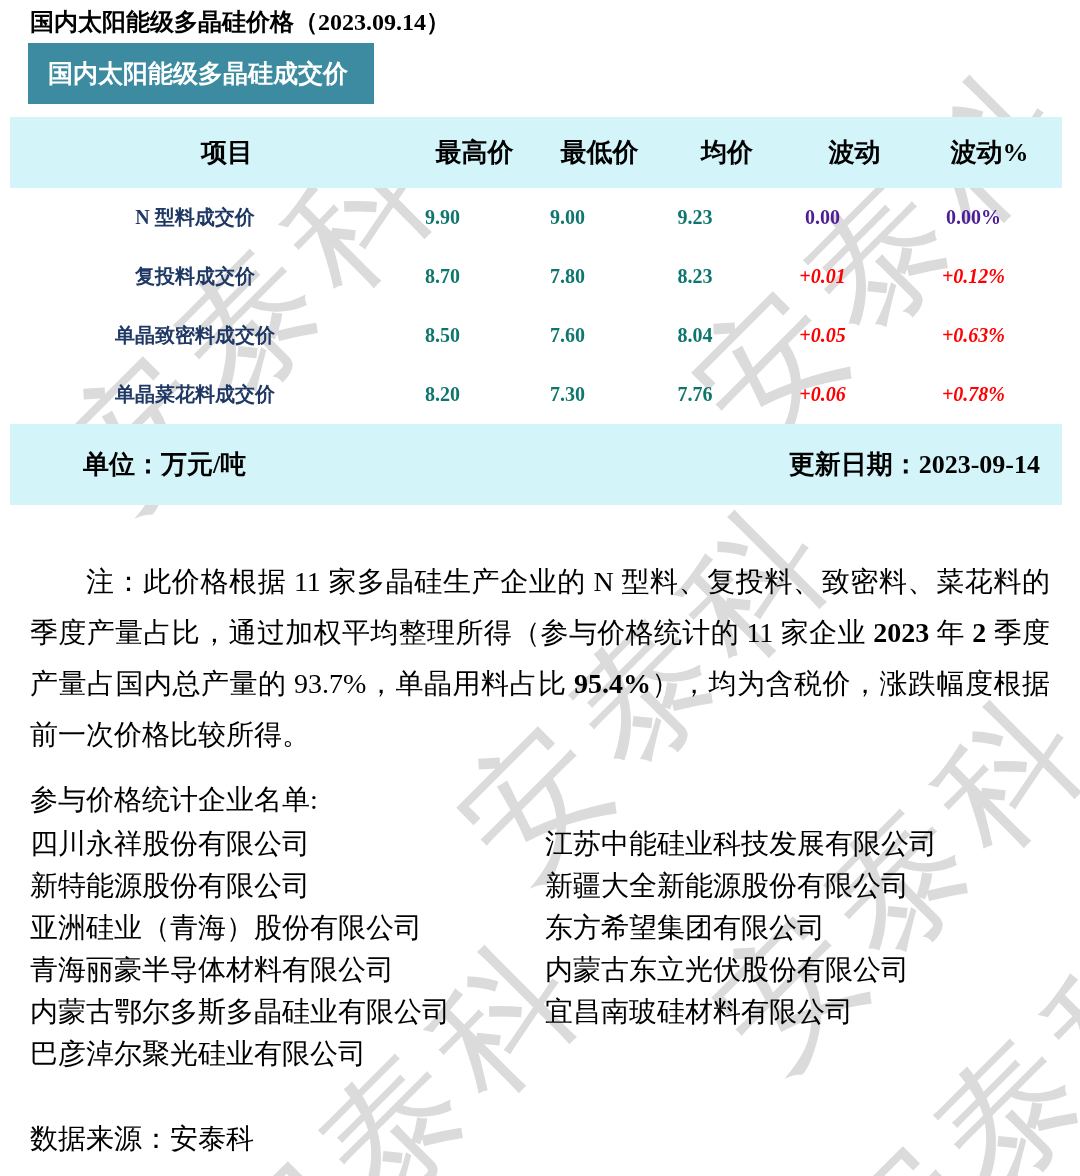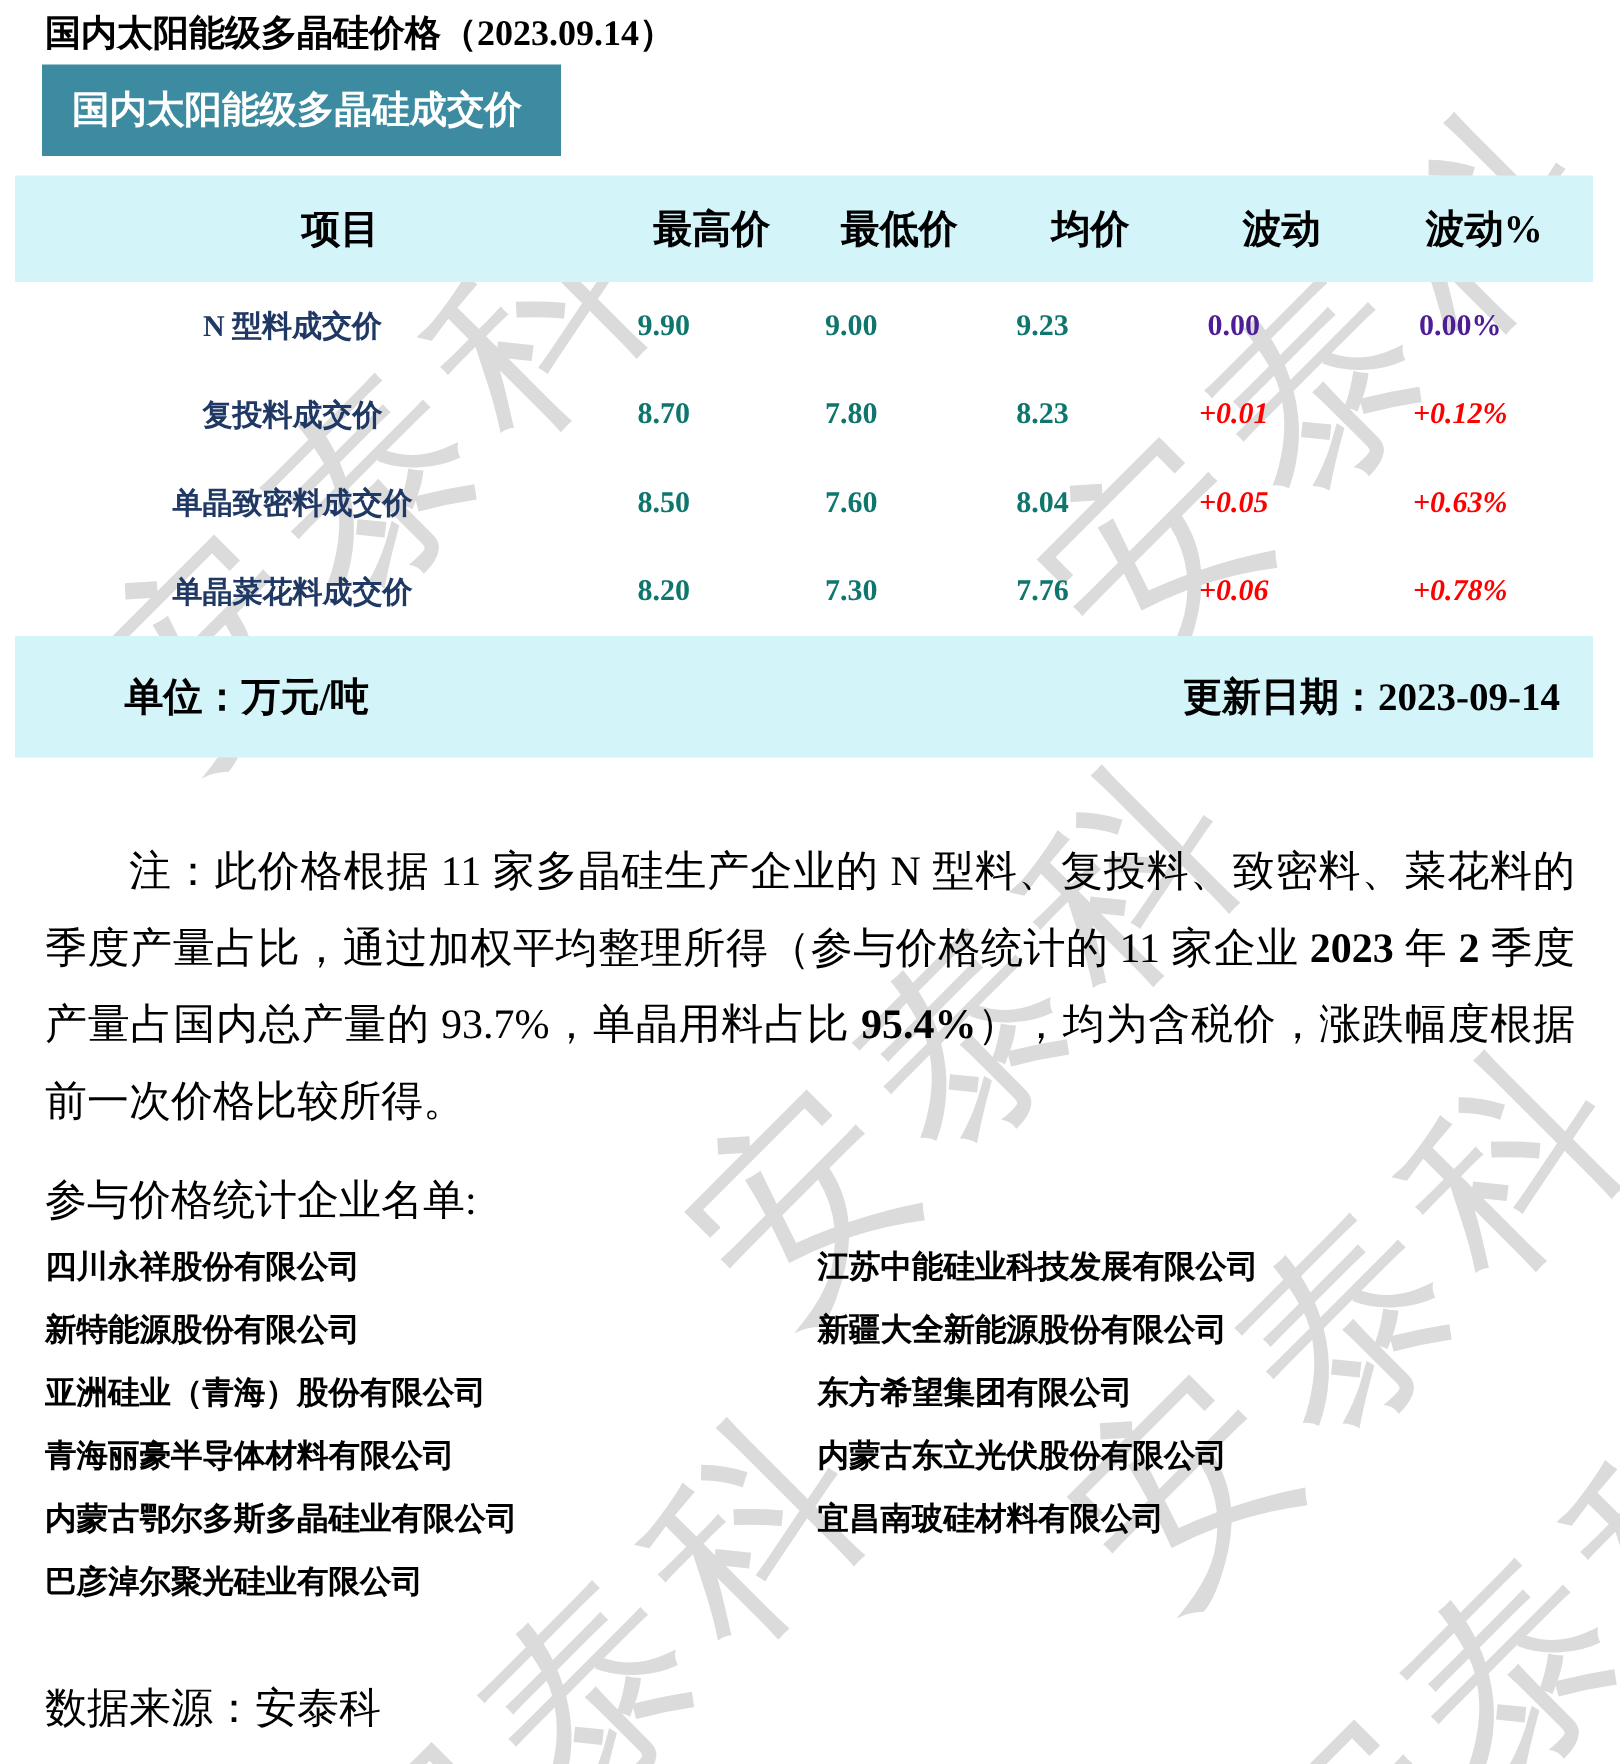--- a/index.html
+++ b/index.html
@@ -93,21 +93,21 @@
     text-indent:56px;
   }
   .note b { font-weight:bold; }
 
   
   .companies-heading {
     position:absolute; left:30px; top:781px;
     font-size:28px;
   }
   .company-col { position:absolute; top:823px; list-style:none; }
-  .company-col li { font-size:21px; line-height:42px; white-space:nowrap;font-weight:bold; }
+  .company-col li { font-size:28px; line-height:42px; white-space:nowrap; }
   .col-left  { left:30px;  width:505px; }
   .col-right { left:545px; width:505px; }
 
   
   .source-line {
     position:absolute; left:30px; top:1120px;
     font-size:28px;
   }
 </style>
 </head>

